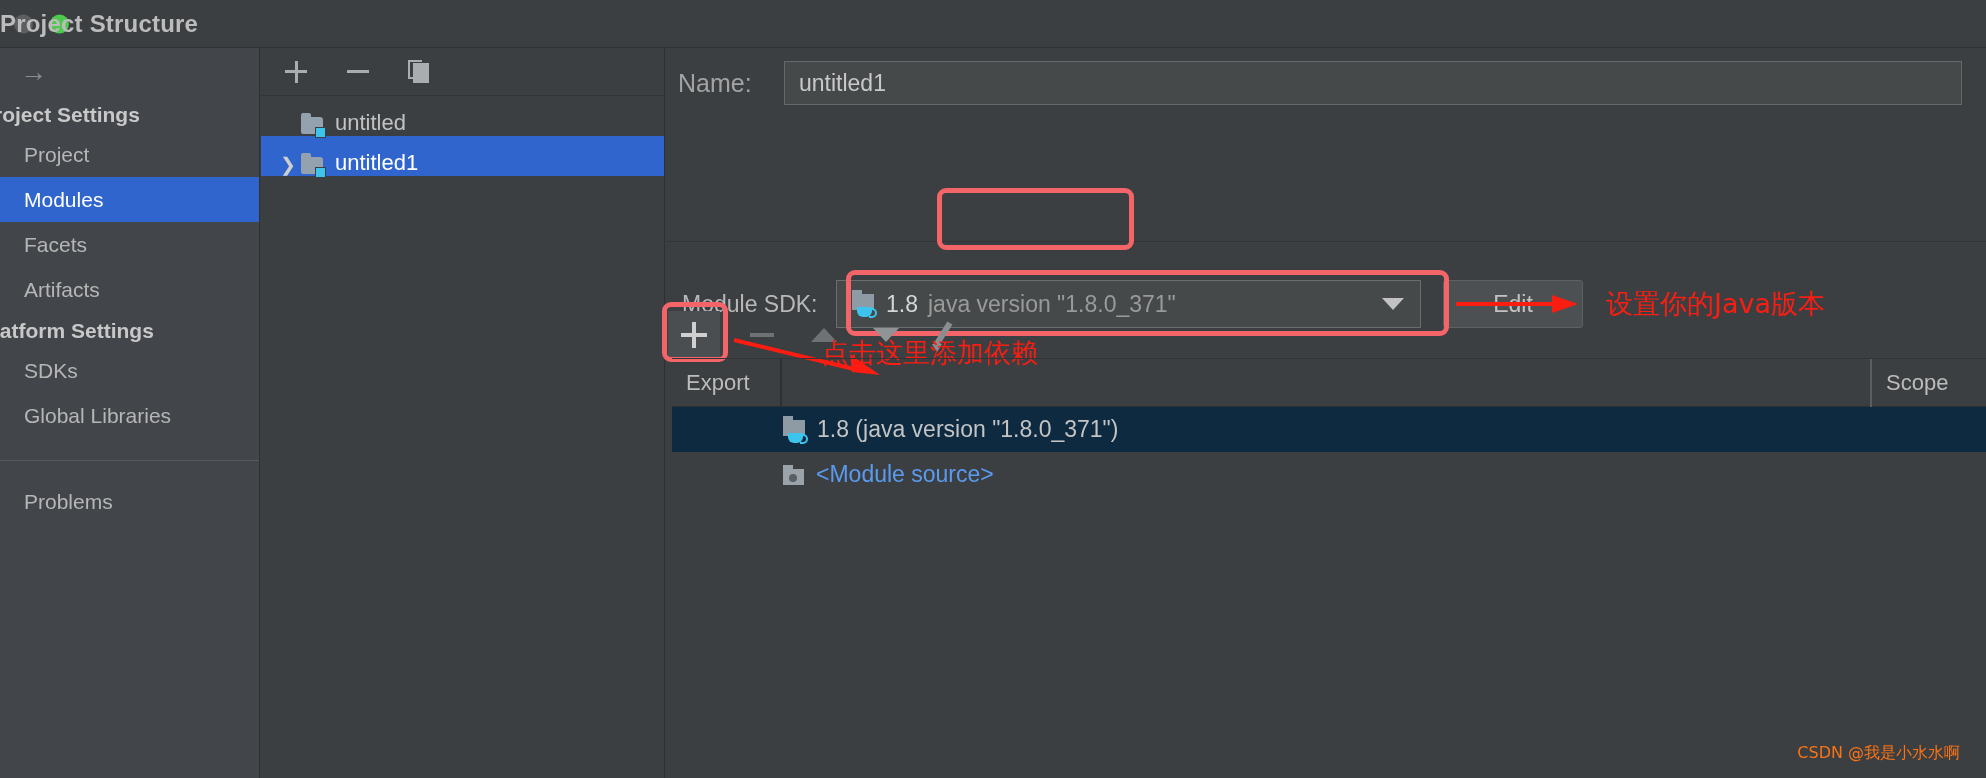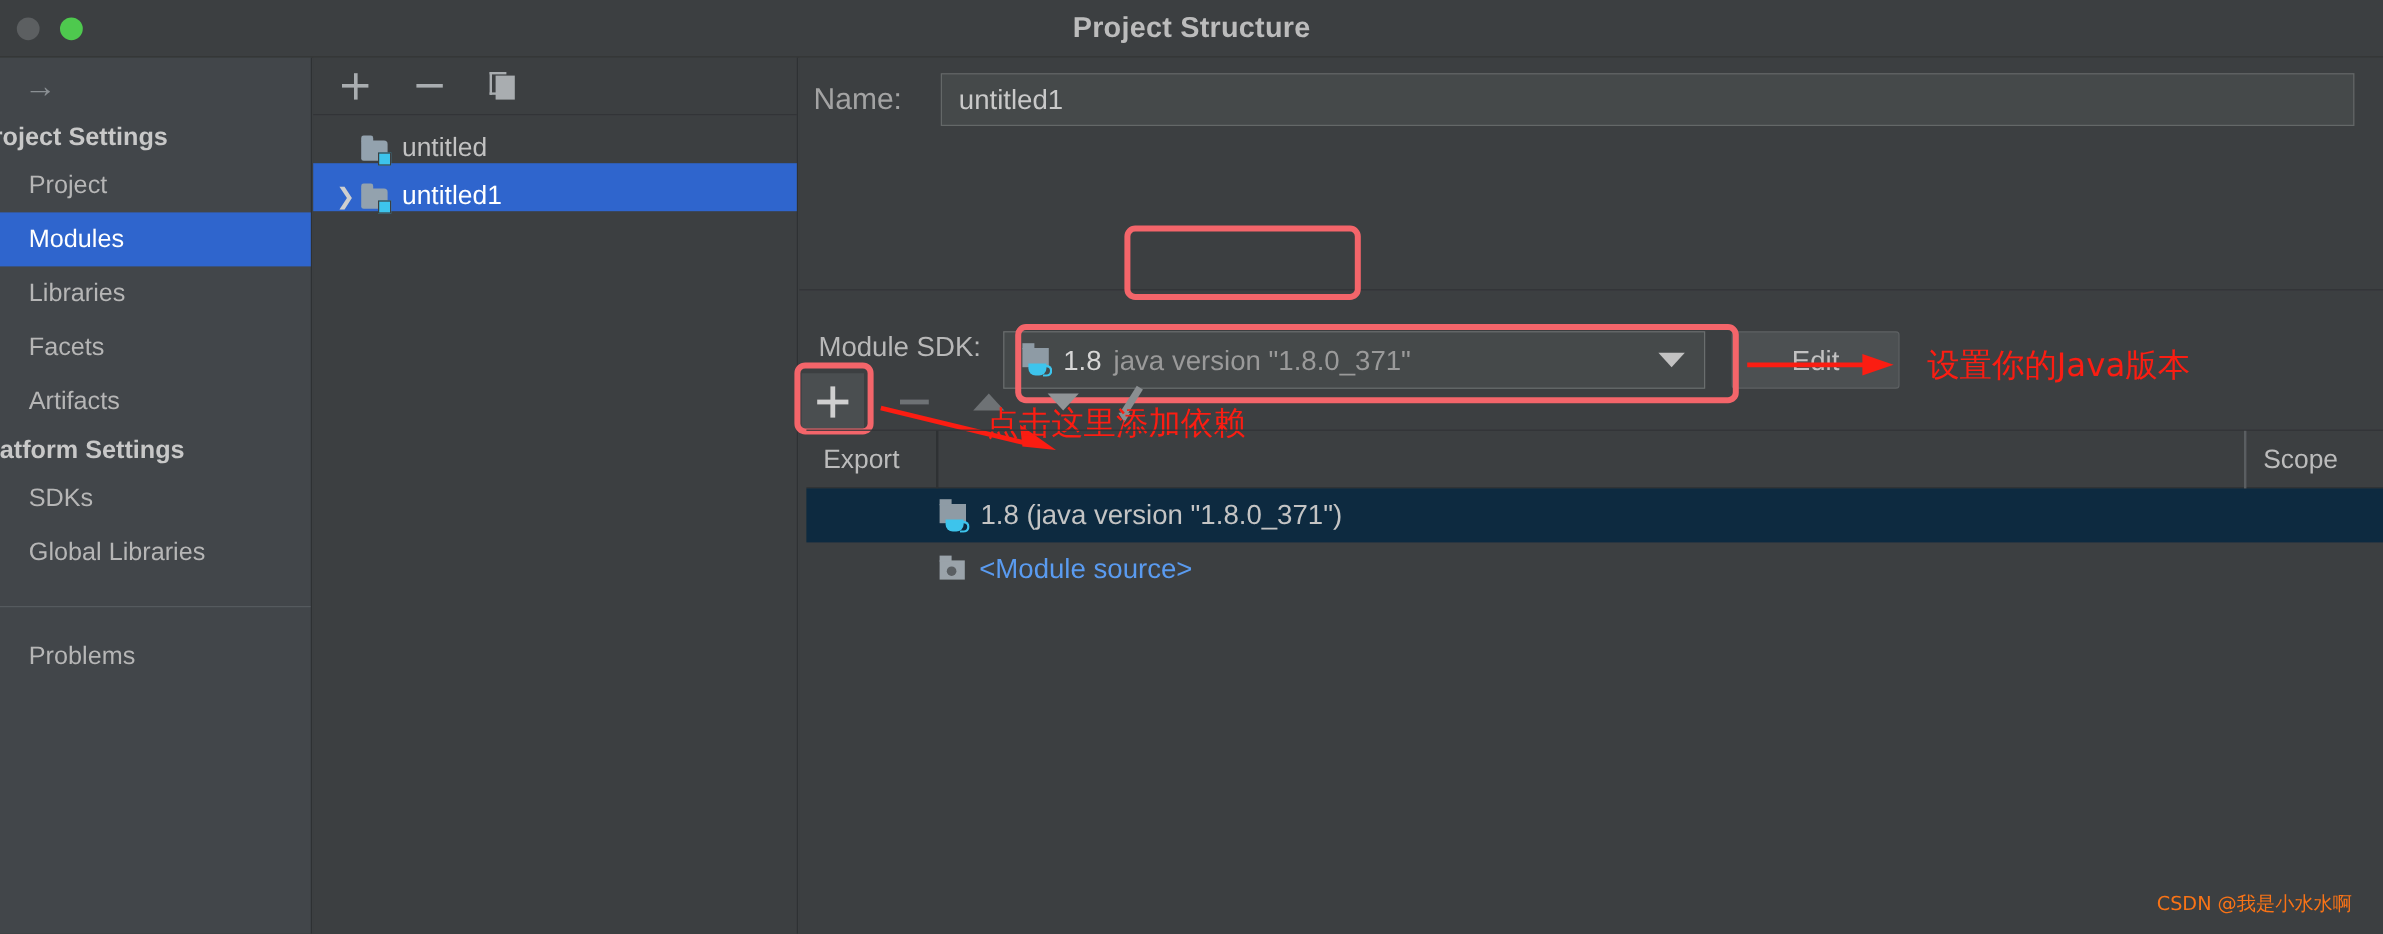--- a/index.html
+++ b/index.html
@@ -34,21 +34,21 @@
     border-radius: 50%;
     display: block;
   }
   .light.close  { background: #5c5f61; }
   .light.zoom   { background: #4ec94e; }
   #window-title {
     position: absolute;
     left: 0; top: 0;
     width: 1986px; height: 48px;
     line-height: 48px;
-    text-align: center;
+    text-align: left;
     font-size: 24px;
     font-weight: bold;
     color: #bcbcbc;
     letter-spacing: 0.2px;
   }
 
   
   #sidebar {
     position: absolute;
     left: 0; top: 48px;
@@ -270,21 +270,21 @@
     border-radius: 9px;
     pointer-events: none;
   }
 
   
   #sdk-row {
     position: absolute;
     left: 0; top: 228px;
     width: 1320px; height: 56px;
     display: flex;
-    align-items: flex-start;
+    align-items: center;
   }
   #sdk-label {
     width: 170px;
     padding-left: 16px;
     font-size: 23px;
     color: #b8b8b8;
     white-space: nowrap;
   }
   #sdk-combo {
     position: relative;
@@ -470,21 +470,21 @@
   }
   .dep-row.selected { background: #0d2a40; }
   .dep-row .cell-export { width: 110px; }
   .dep-row .cell-item {
     flex: 1;
     display: flex;
     align-items: center;
     color: #c4c4c4;
     white-space: nowrap;
   }
-  .dep-row .cell-item.link { color: #5a9bf0; }
+  .dep-row .cell-item.link { color: #5a9bf0; align-items: flex-end; }
   .src-icon {
     position: relative;
     width: 24px; height: 22px;
     flex: none;
     margin-right: 10px;
   }
   .src-icon .box {
     position: absolute;
     left: 1px; top: 3px;
     width: 21px; height: 16px;
@@ -528,21 +528,20 @@
 
 <div id="sidebar">
   <div id="sidebar-top">
     <div id="collapse-arrow">→</div>
   </div>
 
   <div class="side-group-title">Project Settings</div>
 
   <div class="side-item">Project</div>
   <div class="side-item selected">Modules</div>
-  <div class="side-item">Libraries</div>
   <div class="side-item">Facets</div>
   <div class="side-item">Artifacts</div>
 
   <div class="side-group-title">Platform Settings</div>
 
   <div class="side-item">SDKs</div>
   <div class="side-item">Global Libraries</div>
 
   <div class="side-sep"></div>
 

